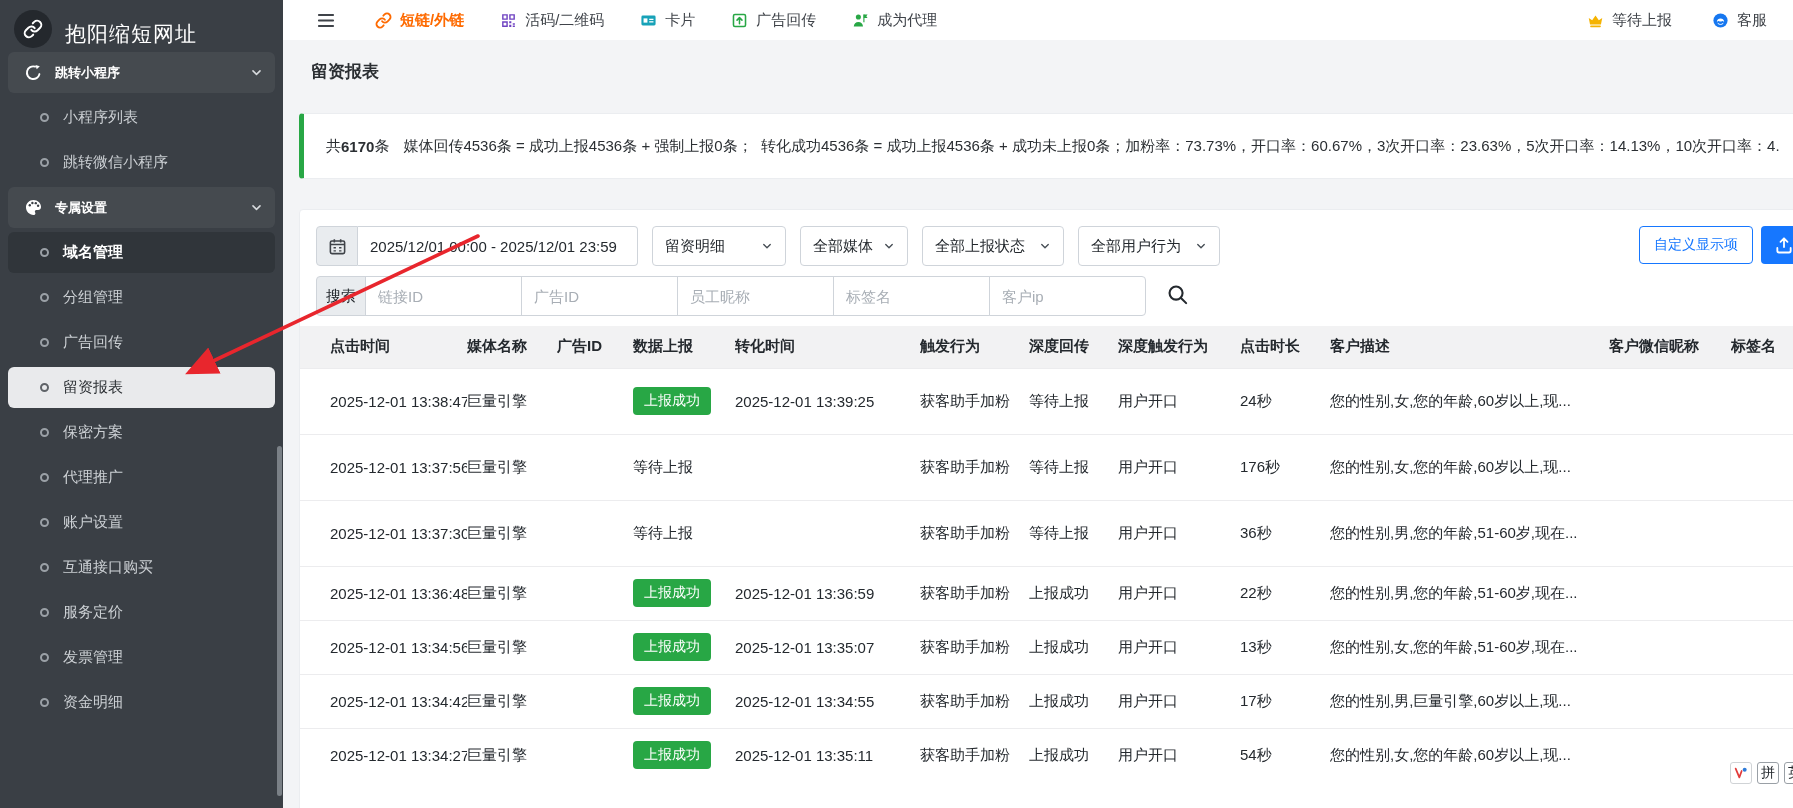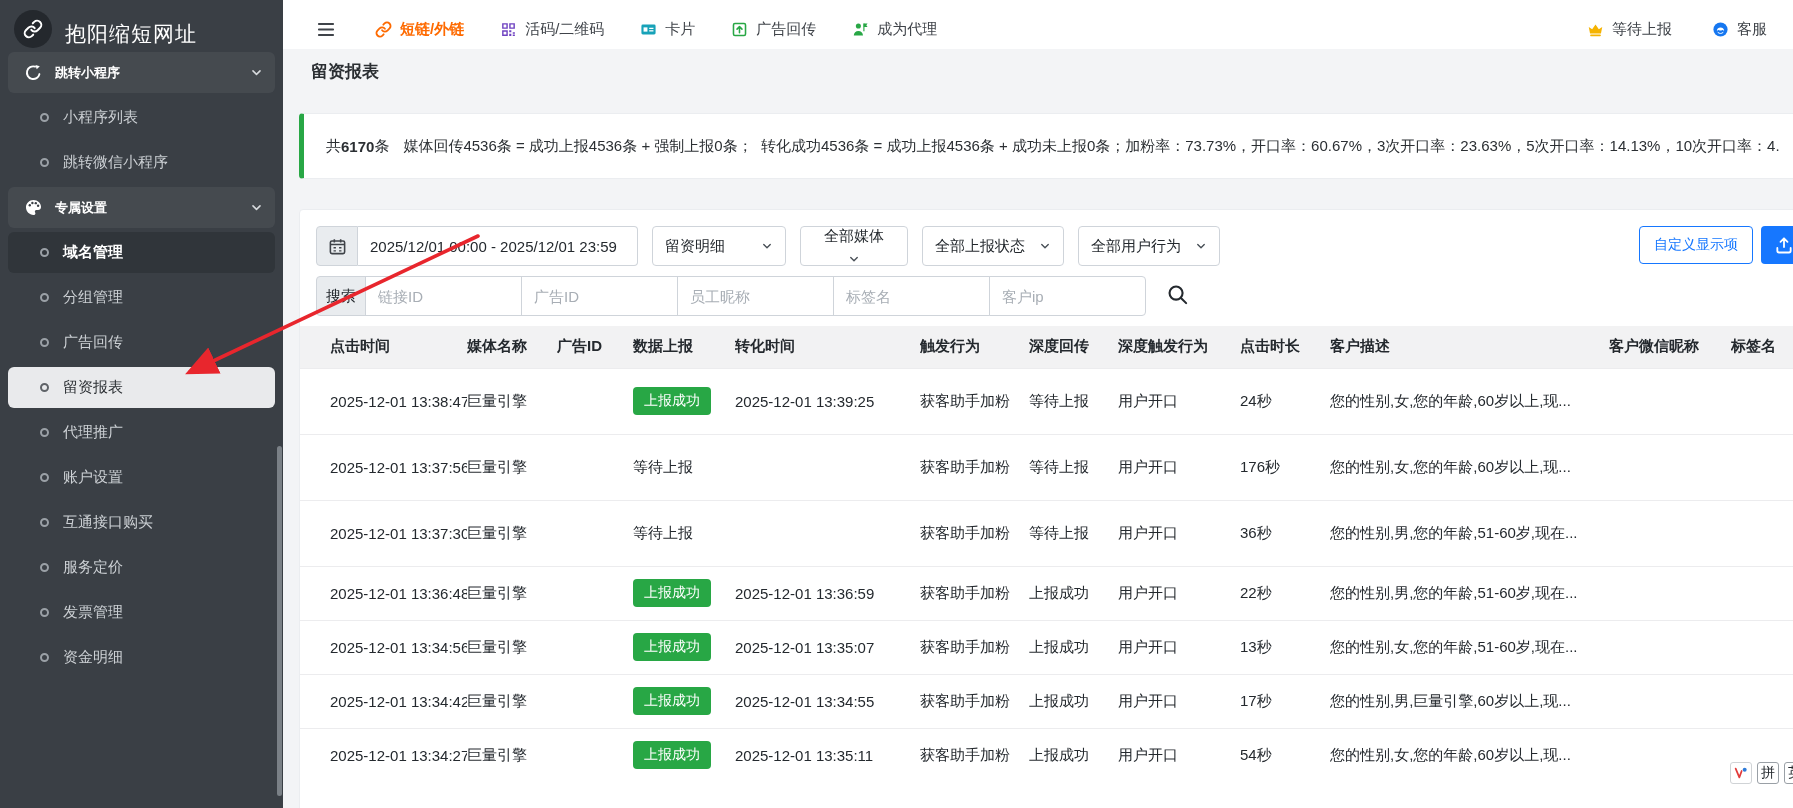--- a/index.html
+++ b/index.html
@@ -23,21 +23,21 @@
   .sb-item{height:41px;margin:4px 8px 0;display:flex;align-items:center;gap:14px;padding:0 10px 0 32px;
            border-radius:6px;color:#ccd0d4;font-size:15px;cursor:pointer;white-space:nowrap}
   .sb-item .dot{width:9px;height:9px;border-radius:50%;border:2px solid #9aa0a6;flex:none;box-sizing:border-box}
   .sb-item.active{background:#e9eaec;color:#2b2f33}
   .sb-item.active .dot{border-color:#5f6368}
   .sb-item.hover{background:#30353a;color:#fff;font-weight:bold}
   .sb-scroll{position:absolute;right:1px;top:446px;width:5px;height:350px;border-radius:3px;background:#7a8086}
 
   
   .topnav{position:absolute;left:283px;top:0;right:0;height:40px;background:#fff;display:flex;align-items:center;
-          padding:9px 26px 0 32px;gap:38px;z-index:4}
+          padding:0 26px 0 32px;gap:38px;z-index:4}
   .burger{width:22px;height:19px;color:#3f4349;cursor:pointer}
   .nav-menu{display:flex;gap:36px}
   .nav-item{display:flex;align-items:center;gap:8px;font-size:15px;color:#3f4349;cursor:pointer;white-space:nowrap}
   .nav-item .ico{width:17px;height:17px}
   .nav-item.active{color:#fe6a00;font-weight:bold}
   .nav-right{margin-left:auto;display:flex;gap:40px}
 
   
   .content{position:absolute;left:283px;top:40px;right:0;bottom:0;overflow:hidden}
   .page-title{margin:20px 0 0 28px;font-size:17px;font-weight:bold;color:#2b2f33}
@@ -166,20 +166,24 @@
         <div class="sb-item">
           <span class="dot"></span>
           <span>广告回传</span>
         </div>
         <div class="sb-item active">
           <span class="dot"></span>
           <span>留资报表</span>
         </div>
         <div class="sb-item">
           <span class="dot"></span>
+          <span>保密方案</span>
+        </div>
+        <div class="sb-item">
+          <span class="dot"></span>
           <span>代理推广</span>
         </div>
         <div class="sb-item">
           <span class="dot"></span>
           <span>账户设置</span>
         </div>
         <div class="sb-item">
           <span class="dot"></span>
           <span>互通接口购买</span>
         </div>
@@ -305,21 +309,21 @@
         </div>
         <div class="selects" id="selects">
             <div class="select" style="width: 134px;">
               <span>留资明细</span>
               <span class="ico chev">
                 <svg viewBox="0 0 24 24" fill="none" stroke="currentColor" stroke-width="2.8" stroke-linecap="round" stroke-linejoin="round">
                   <path d="M5.5 9l6.5 6.5L18.5 9"></path>
                 </svg>
               </span>
             </div>
-            <div class="select" style="width: 108px; flex-direction: column;">
+            <div class="select" style="width: 108px;">
               <span>全部媒体</span>
               <span class="ico chev">
                 <svg viewBox="0 0 24 24" fill="none" stroke="currentColor" stroke-width="2.8" stroke-linecap="round" stroke-linejoin="round">
                   <path d="M5.5 9l6.5 6.5L18.5 9"></path>
                 </svg>
               </span>
             </div>
             <div class="select" style="width: 142px;">
               <span>全部上报状态</span>
               <span class="ico chev">

